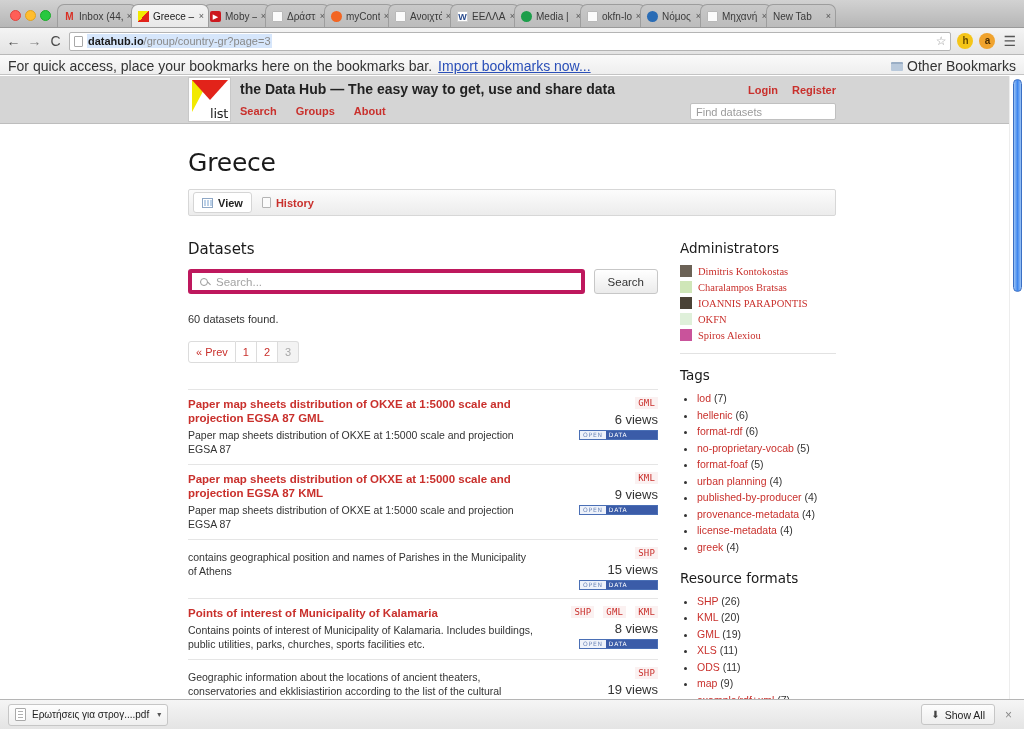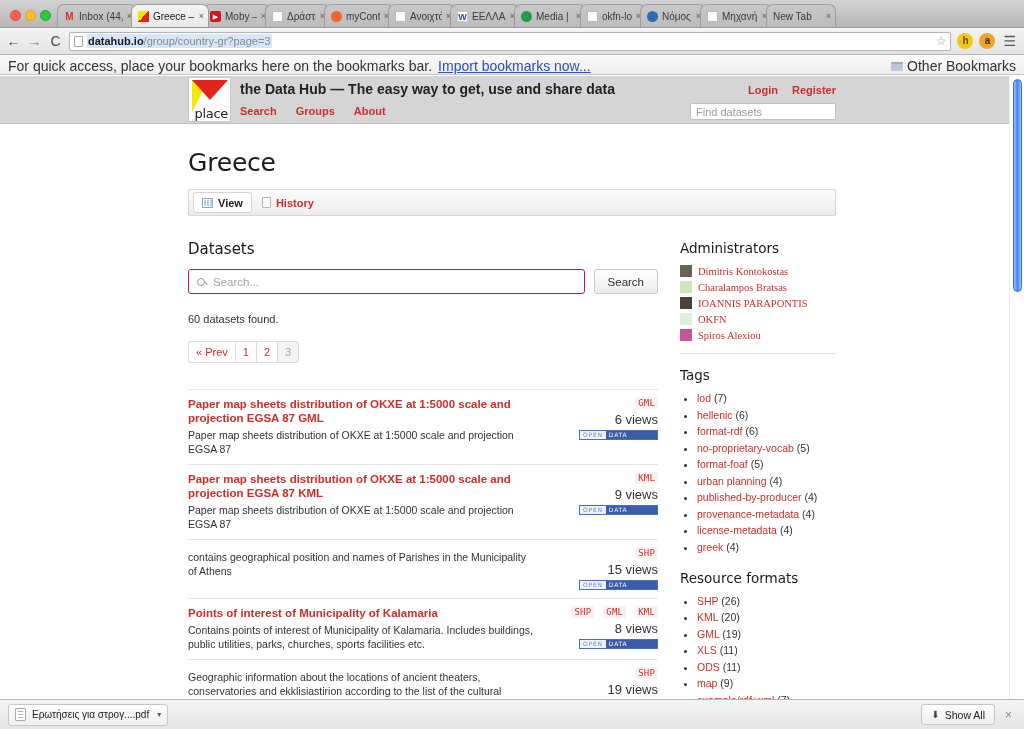--- a/index.html
+++ b/index.html
@@ -250,21 +250,21 @@
   .side-col { width: 156px; flex: none; }
 
   h2.sec-title {
     font-size: 15px; font-weight: normal; color: #1a1a1a;
     margin: 0 0 11px 0; font-family: "DejaVu Sans", sans-serif;
   }
 
   .search-row { display: flex; align-items: center; gap: 9px; }
   .search-field {
     flex: 1; height: 25px;
-    border: 1px solid #be185d; border-radius: 3px;
+    border: 4px solid #be185d; border-radius: 3px;
     background: #fff;
     display: flex; align-items: center; gap: 6px;
     padding: 0 8px;
   }
   .search-field .mag {
     width: 8px; height: 8px; border: 1.4px solid #9a9a9a; border-radius: 50%;
     position: relative; flex: none;
   }
   .search-field .mag::after {
     content:""; position: absolute; width: 4px; height: 1.4px; background: #9a9a9a;
@@ -487,21 +487,21 @@
     </span>
   </div>
 
   <div class="viewport">
 
     <div class="site-header">
       <div class="header-inner">
         <div class="logo">
           <span class="tri-yellow"></span>
           <span class="tri-red"></span>
-          <span class="ckan-word">place</span>
+          <span class="ckan-word">list</span>
         </div>
         <div class="header-text">
           <div class="site-title">the Data Hub — The easy way to get, use and share data</div>
           <div class="site-nav" id="site-nav">
               <a href="#">Search</a>
               <a href="#">Groups</a>
               <a href="#">About</a>
             </div>
         </div>
         <div class="header-right">

